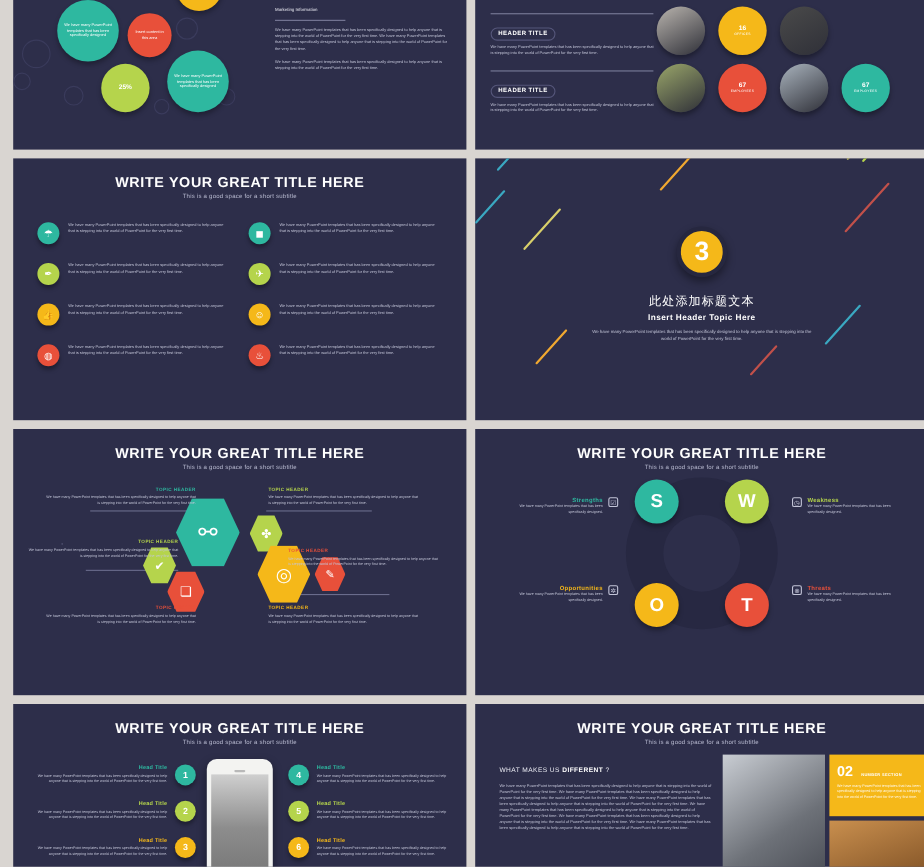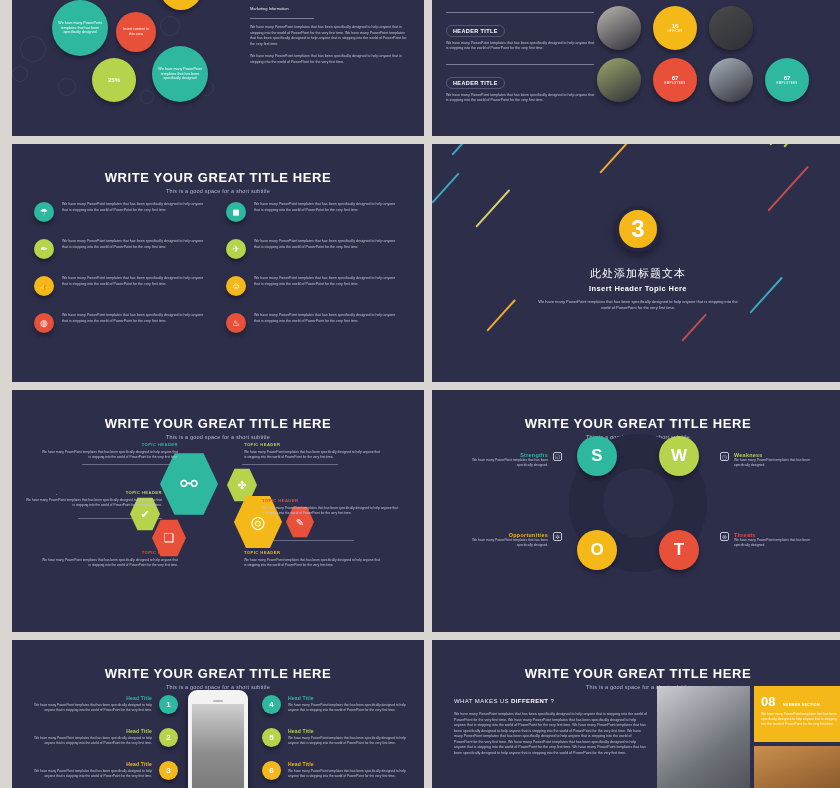--- a/index.html
+++ b/index.html
@@ -24,21 +24,21 @@
     background: #2d2e4a;
     position: relative;
     overflow: hidden;
   }
   .slide-title {
     text-align: center;
     color: #ffffff;
     font-size: 13px;
     font-weight: bold;
     letter-spacing: 0.6px;
-    padding-top: 26px;
+    padding-top: 14px;
   }
   .slide-sub {
     text-align: center;
     color: #b8bad0;
     font-size: 5.5px;
     letter-spacing: 0.2px;
     padding-top: 3px;
   }
   .body-txt {
     color: #c3c5d8;
@@ -418,20 +418,20 @@
     <div class="slide-sub">This is a good space for a short subtitle</div>
     <div style="position:absolute;left:22px;top:58px;width:195px;">
       <div class="s8-h" style="margin-bottom:8px;">
         <span>WHAT MAKES US </span><b>DIFFERENT</b><span> ?</span>
       </div>
       <div class="body-txt">We have many PowerPoint templates that has been specifically designed to help anyone that is stepping into the world of PowerPoint for the very first time. We have many PowerPoint templates that has been specifically designed to help anyone that is stepping into the world of PowerPoint for the very first time. We have many PowerPoint templates that has been specifically designed to help anyone that is stepping into the world of PowerPoint for the very first time. We have many PowerPoint templates that has been specifically designed to help anyone that is stepping into the world of PowerPoint for the very first time. We have many PowerPoint templates that has been specifically designed to help anyone that is stepping into the world of PowerPoint for the very first time. We have many PowerPoint templates that has been specifically designed to help anyone that is stepping into the world of PowerPoint for the very first time.</div>
     </div>
     <div style="position:absolute;left:225px;top:46px;width:93px;height:114px;background:linear-gradient(145deg,#c9cdd3,#6d7178 60%,#4a4d55);"></div>
 
     <div style="position:absolute;left:322px;top:46px;width:92px;height:56px;background:#f5b819;padding:6px 7px;">
-      <span class="pnum">08</span>
+      <span class="pnum">02</span>
       <span class="plabel" style="margin-left:3px;">NUMBER SECTION</span>
       <div class="ptxt" style="margin-top:2px;">We have many PowerPoint templates that has been specifically designed to help anyone that is stepping into the world of PowerPoint for the very first time.</div>
     </div>
     <div style="position:absolute;left:322px;top:106px;width:92px;height:102px;background:linear-gradient(160deg,#c98f4e,#8a5a2b 55%,#e8e2d6);"></div>
   </div>
 
 </div>
 
 </body></html>

